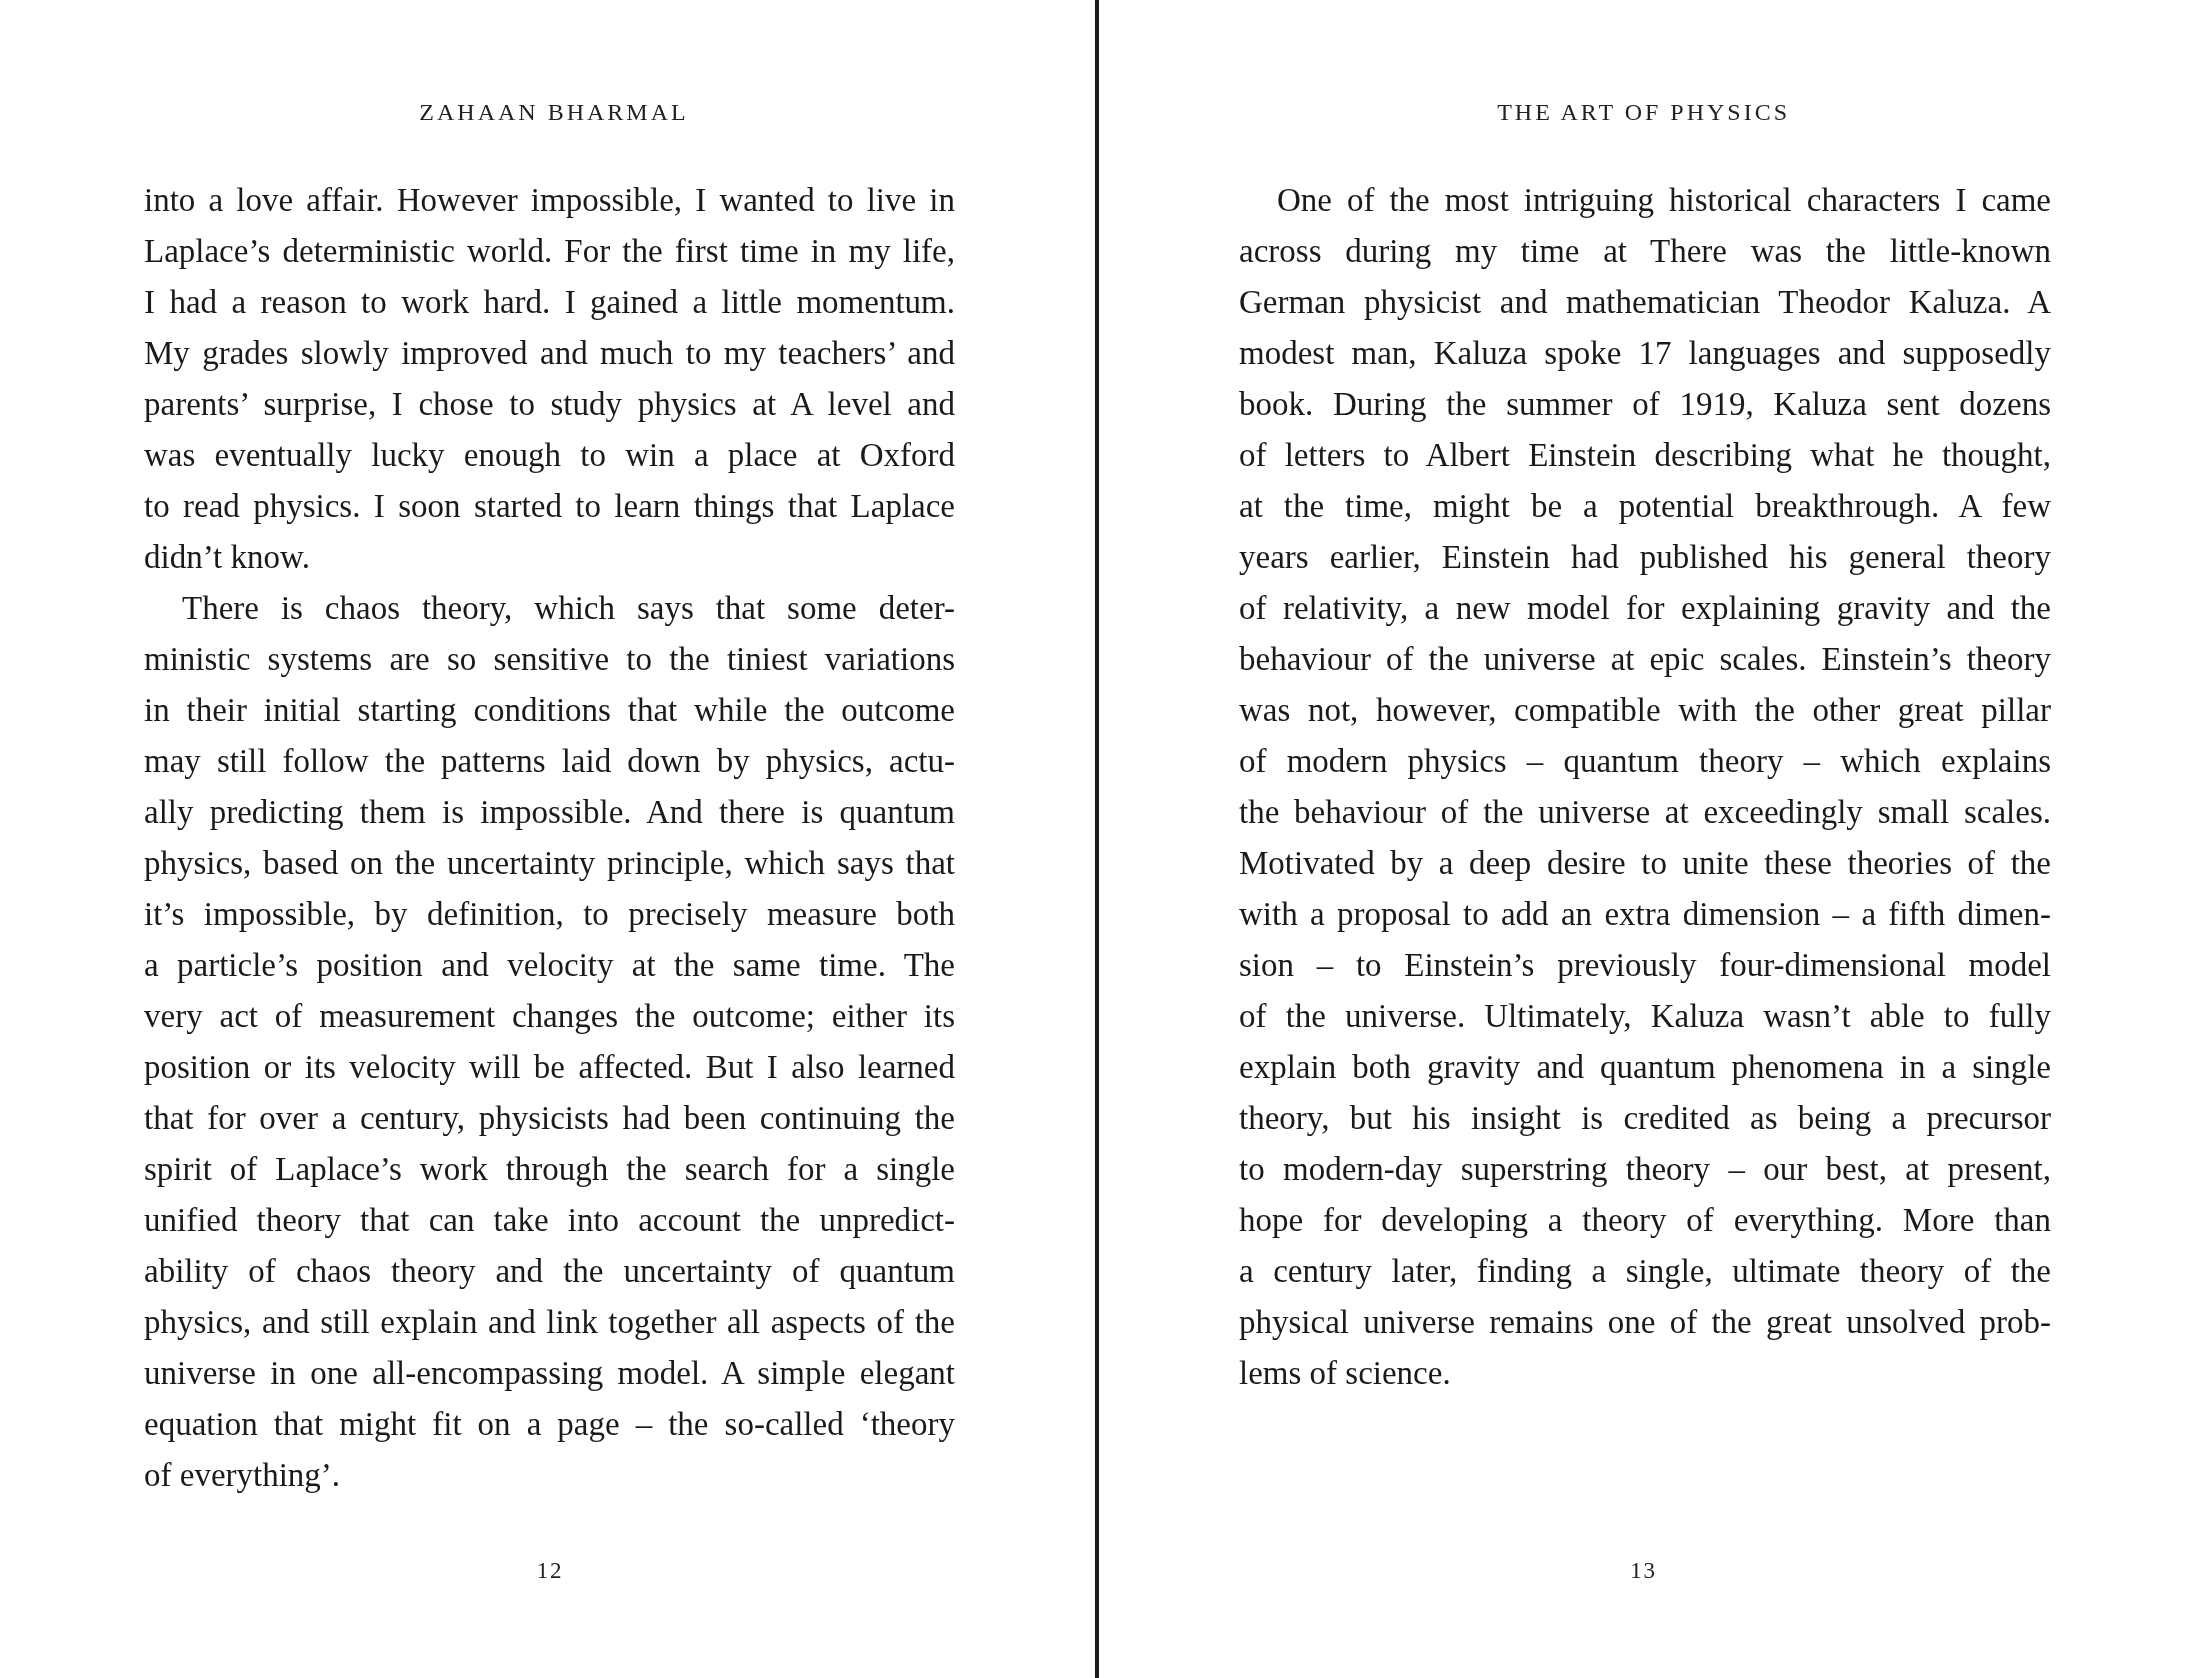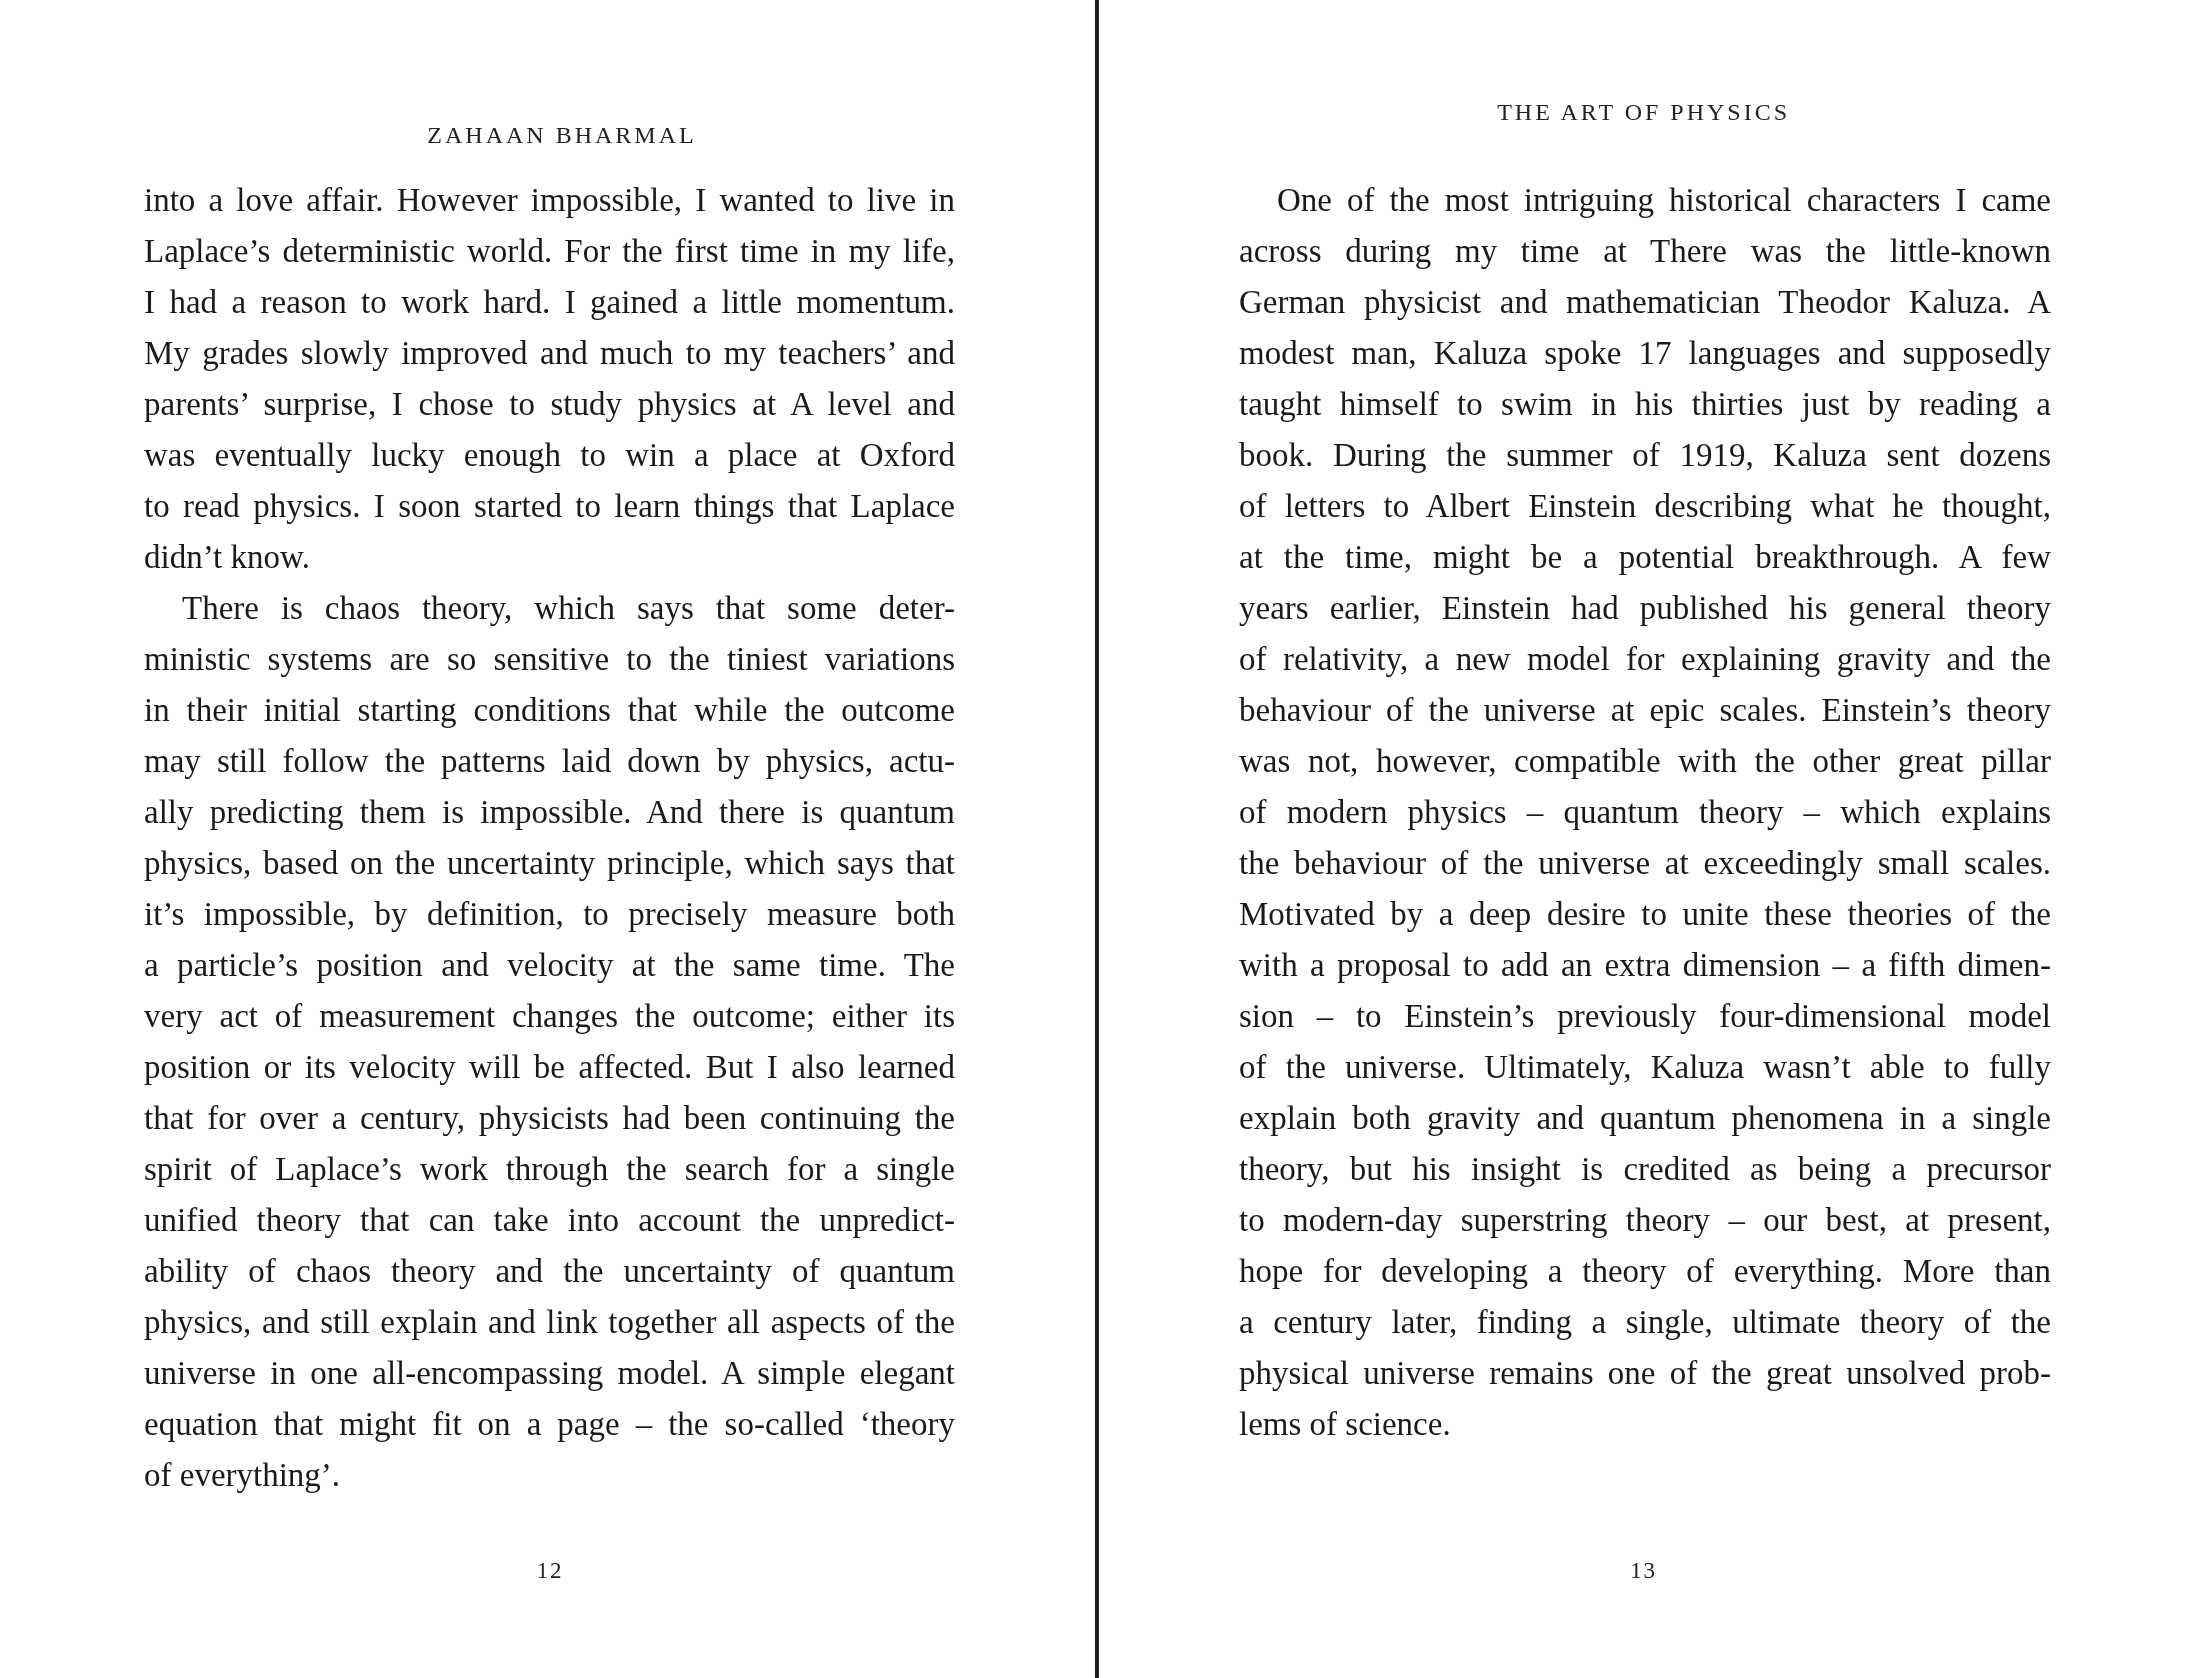--- a/index.html
+++ b/index.html
@@ -36,21 +36,21 @@
     position: absolute;
     top: 97px;
     left: 0;
     width: 100%;
     text-align: center;
     font-size: 24px;
     letter-spacing: 3px;
     line-height: 30px;
     color: #222;
   }
-  .page-left .running-header { left: 12px; width: 1100px; margin-top: 23px; }
+  .page-left .running-header { left: 4px; width: 1100px; }
   .page-right .running-header { left: -2.4px; width: 1096px; }
 
   .body-text {
     position: absolute;
     top: 175px;
     font-size: 33px;
     line-height: 51px;
     color: #1a1a1a;
   }
   .page-left .body-text { left: 144px; width: 811px; }
@@ -122,21 +122,20 @@
 
 <div class="spine-divider"></div>
 
 <div class="page page-right">
   <div class="running-header">THE ART OF PHYSICS</div>
   <div class="body-text" id="right-body">
       <span class="line indent">One of the most intriguing historical characters I came</span>
       <span class="line">across during my time at There was the little-known</span>
       <span class="line">German physicist and mathematician Theodor Kaluza. A</span>
       <span class="line">modest man, Kaluza spoke 17 languages and supposedly</span>
-      <span class="line">taught himself to swim in his thirties just by reading a</span>
       <span class="line">book. During the summer of 1919, Kaluza sent dozens</span>
       <span class="line">of letters to Albert Einstein describing what he thought,</span>
       <span class="line">at the time, might be a potential breakthrough. A few</span>
       <span class="line">years earlier, Einstein had published his general theory</span>
       <span class="line">of relativity, a new model for explaining gravity and the</span>
       <span class="line">behaviour of the universe at epic scales. Einstein’s theory</span>
       <span class="line">was not, however, compatible with the other great pillar</span>
       <span class="line">of modern physics – quantum theory – which explains</span>
       <span class="line">the behaviour of the universe at exceedingly small scales.</span>
       <span class="line">Motivated by a deep desire to unite these theories of the</span>

